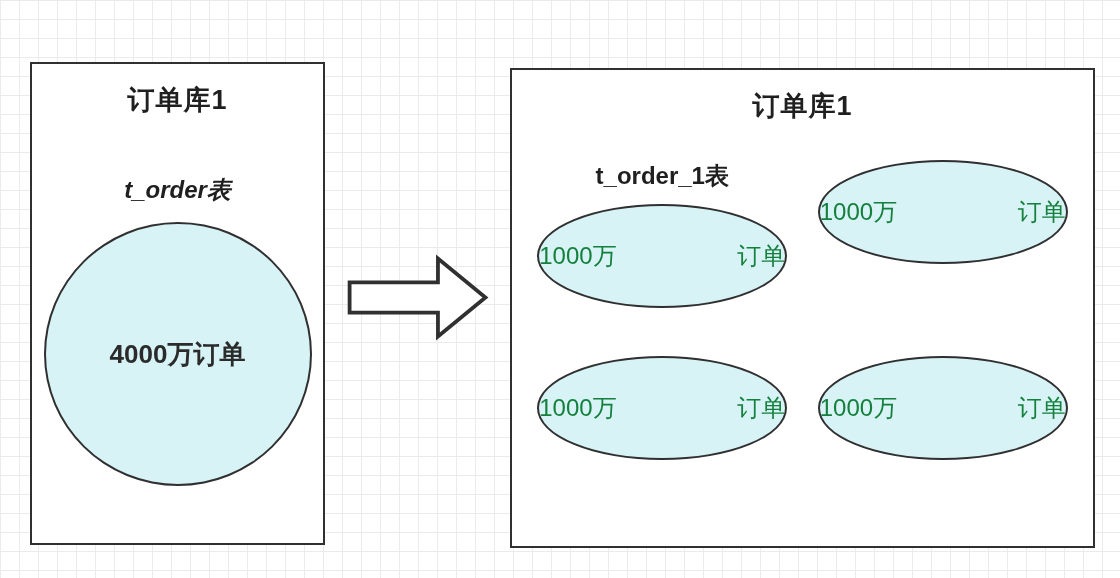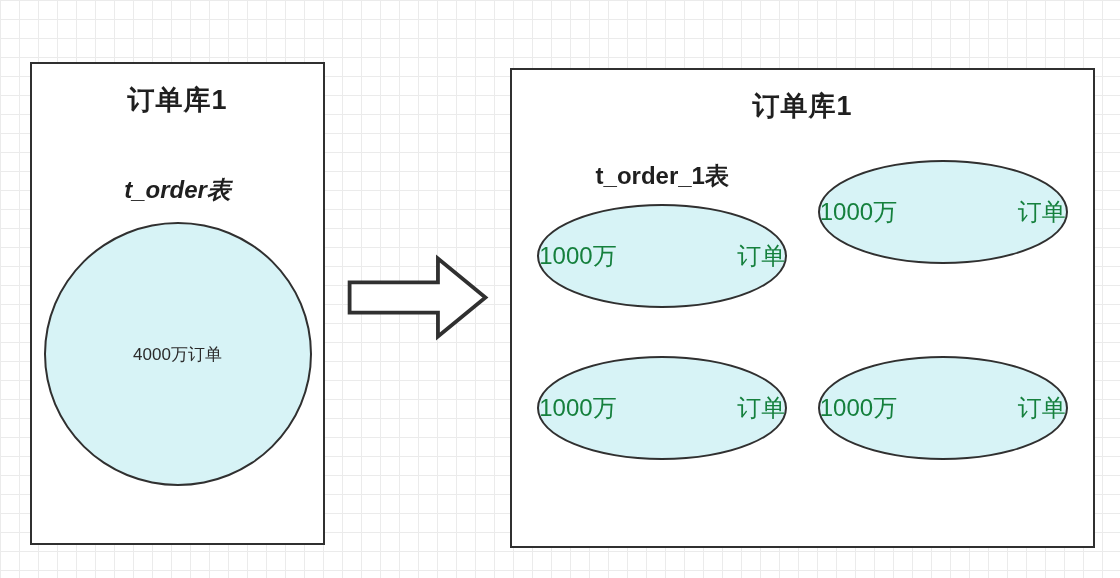--- a/index.html
+++ b/index.html
@@ -56,22 +56,22 @@
   }
   .circle{
     margin-top:16px;
     width:268px;height:264px;
     border-radius:50%;
     background:var(--shape-fill);
     border:2.5px solid var(--border);
     display:flex;
     align-items:center;
     justify-content:center;
-    font-size:17px;
-    font-weight:400;
+    font-size:26px;
+    font-weight:700;
     color:#2b2b2b;
   }
   .arrow{
     position:absolute;
     left:343px;top:250px;
     width:150px;height:95px;
   }
   .arrow polygon{
     fill:#ffffff;
     stroke:var(--border);

